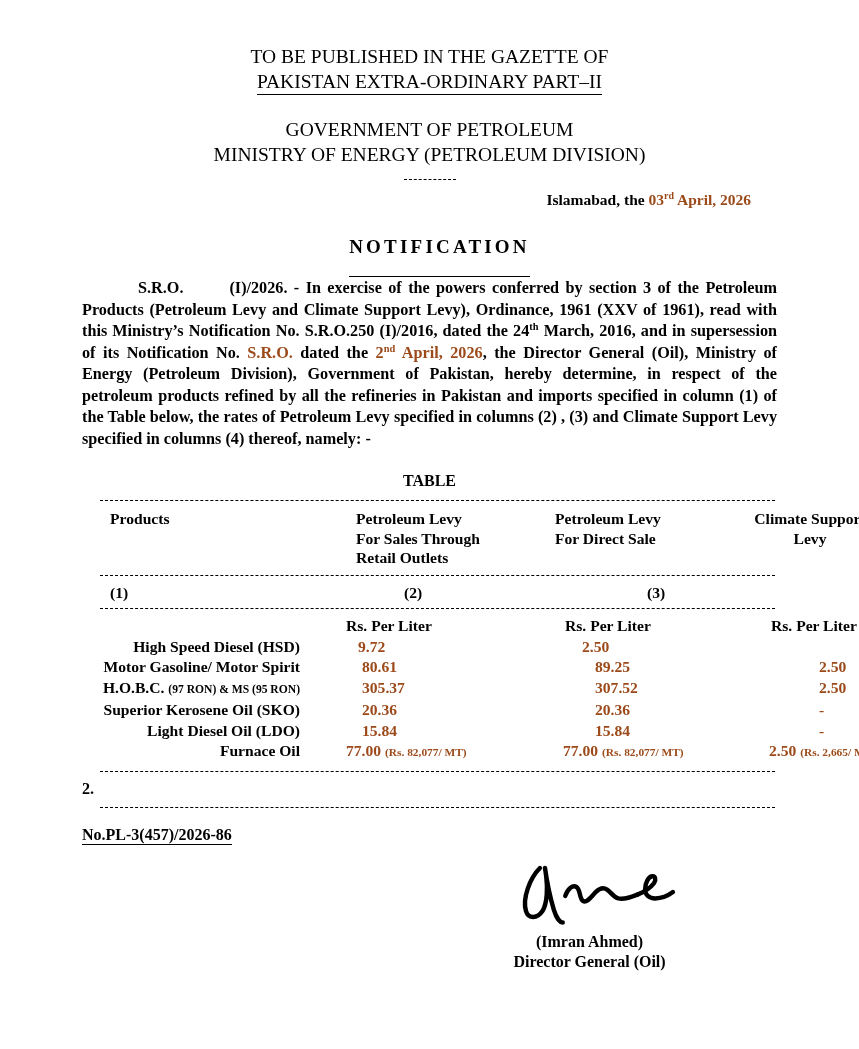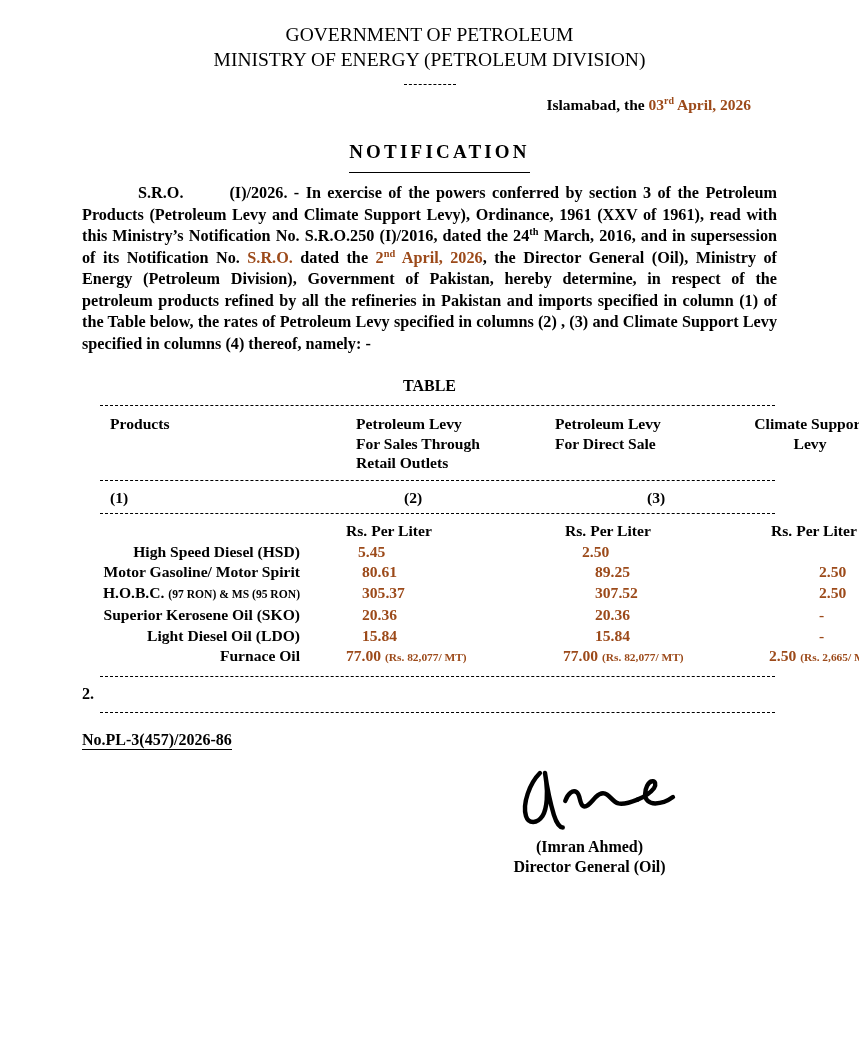--- a/index.html
+++ b/index.html
@@ -66,21 +66,21 @@
 
   .notif-title {
     text-align: center;
     font-size: 19px;
     font-weight: bold;
     letter-spacing: 3.2px;
     margin-top: 27px;
   }
   .notif-title span {
     border-bottom: 1.6px solid #000;
-    padding-bottom: 10px;
+    padding-bottom: 19px;
     margin-left: 20px;
   }
 
   
   .body-para {
     margin: 20px 82px 8px 82px;
     font-size: 16.2px;
     font-weight: bold;
     line-height: 21.5px;
     text-align: justify;
@@ -199,20 +199,24 @@
     margin-top: -4px;
     font-family: Liberation Serif, serif;
   }
   .sig-name span { display: block; }
 </style>
 </head>
 <body>
 
 <div class="page">
 
+  <div class="gazette-head">
+    <span class="l1">TO BE PUBLISHED IN THE GAZETTE OF</span>
+    <span class="l2">PAKISTAN EXTRA-ORDINARY PART–II</span>
+  </div>
 
   <div class="govt-head">
     <span>GOVERNMENT OF PETROLEUM</span>
     <span>MINISTRY OF ENERGY (PETROLEUM DIVISION)</span>
   </div>
 
   <div class="dash-sep"><i></i></div>
 
   <div class="dateline">
     <span>Islamabad, the </span><span class="brown">03</span><sup class="brown">rd</sup><span class="brown"> April, 2026</span>
@@ -262,21 +266,21 @@
 
     <div class="trow unit-row">
       <div class="c-prod"></div>
       <div class="c-a">Rs. Per Liter</div>
       <div class="c-b">Rs. Per Liter</div>
       <div class="c-c">Rs. Per Liter</div>
     </div>
 
     <div class="trow data-row">
       <div class="c-prod"><span>High Speed Diesel (HSD)</span></div>
-      <div class="c-b brown">5.45</div>
+      <div class="c-b brown">9.72</div>
       <div class="c-c brown">2.50</div>
     </div>
 
     <div class="trow data-row">
       <div class="c-prod"><span>Motor Gasoline/ Motor Spirit</span></div>
       <div class="c-a brown">80.61</div>
       <div class="c-b brown">89.25</div>
       <div class="c-c brown">2.50</div>
     </div>
 

